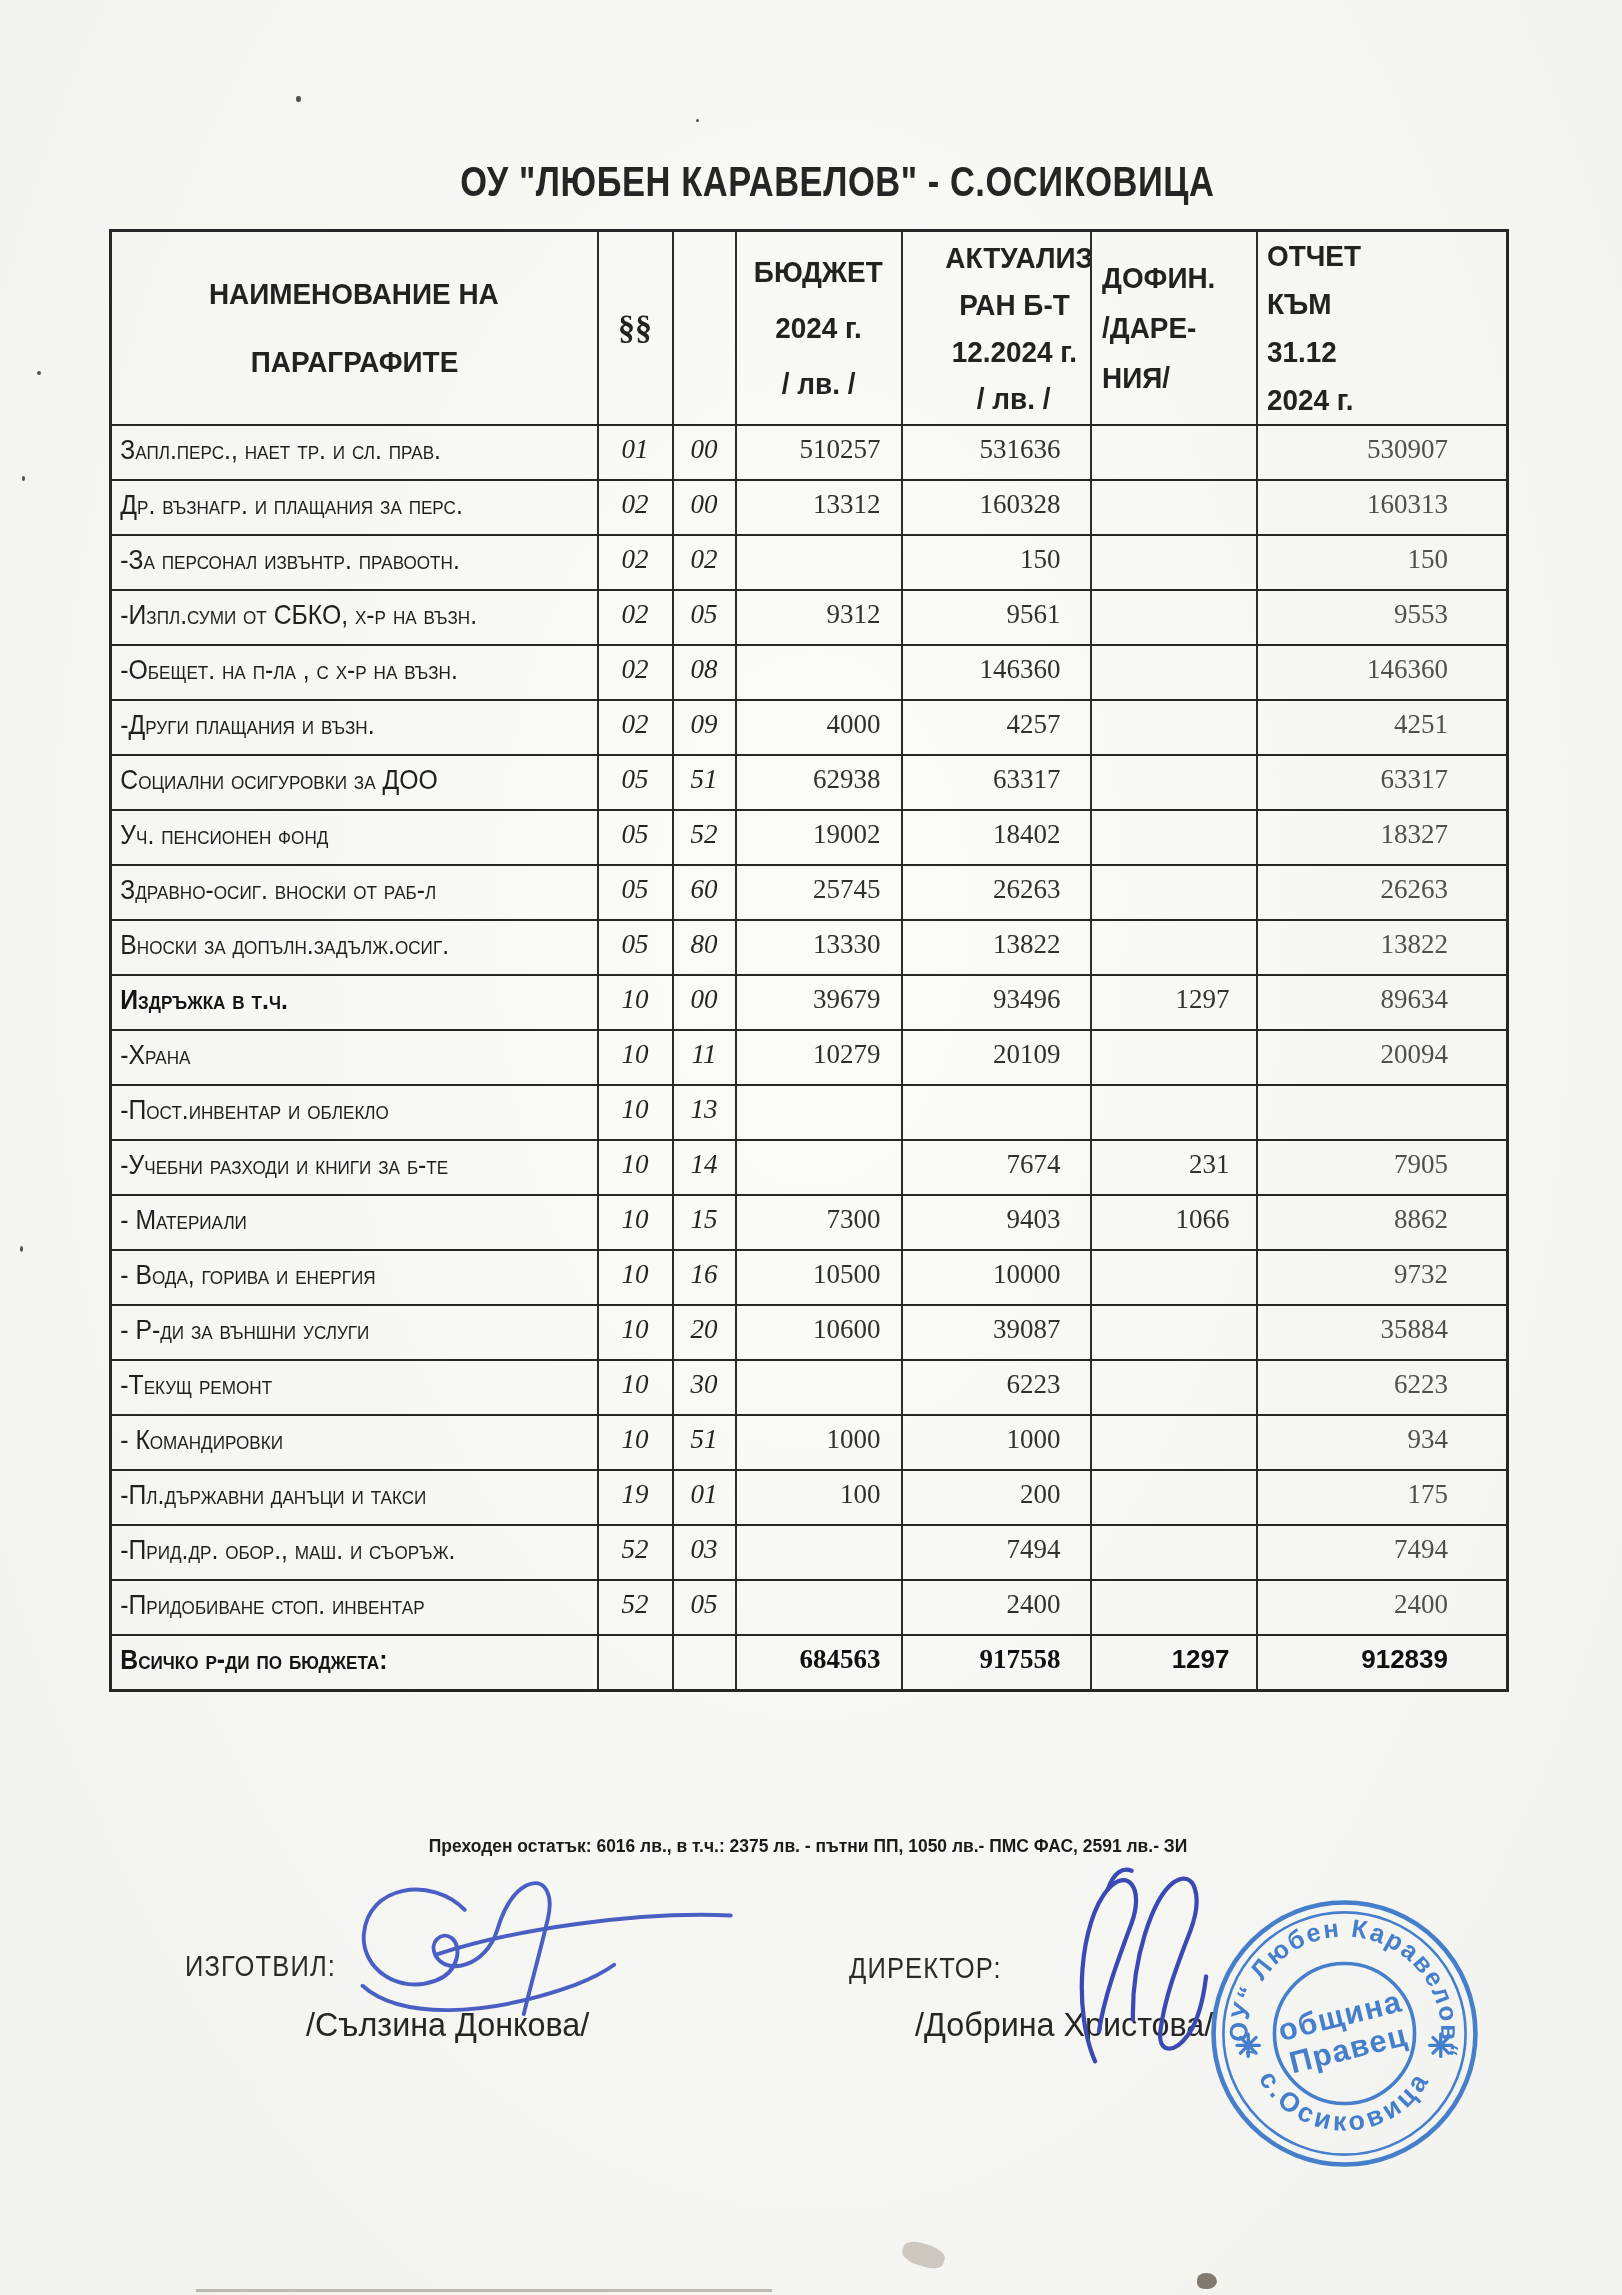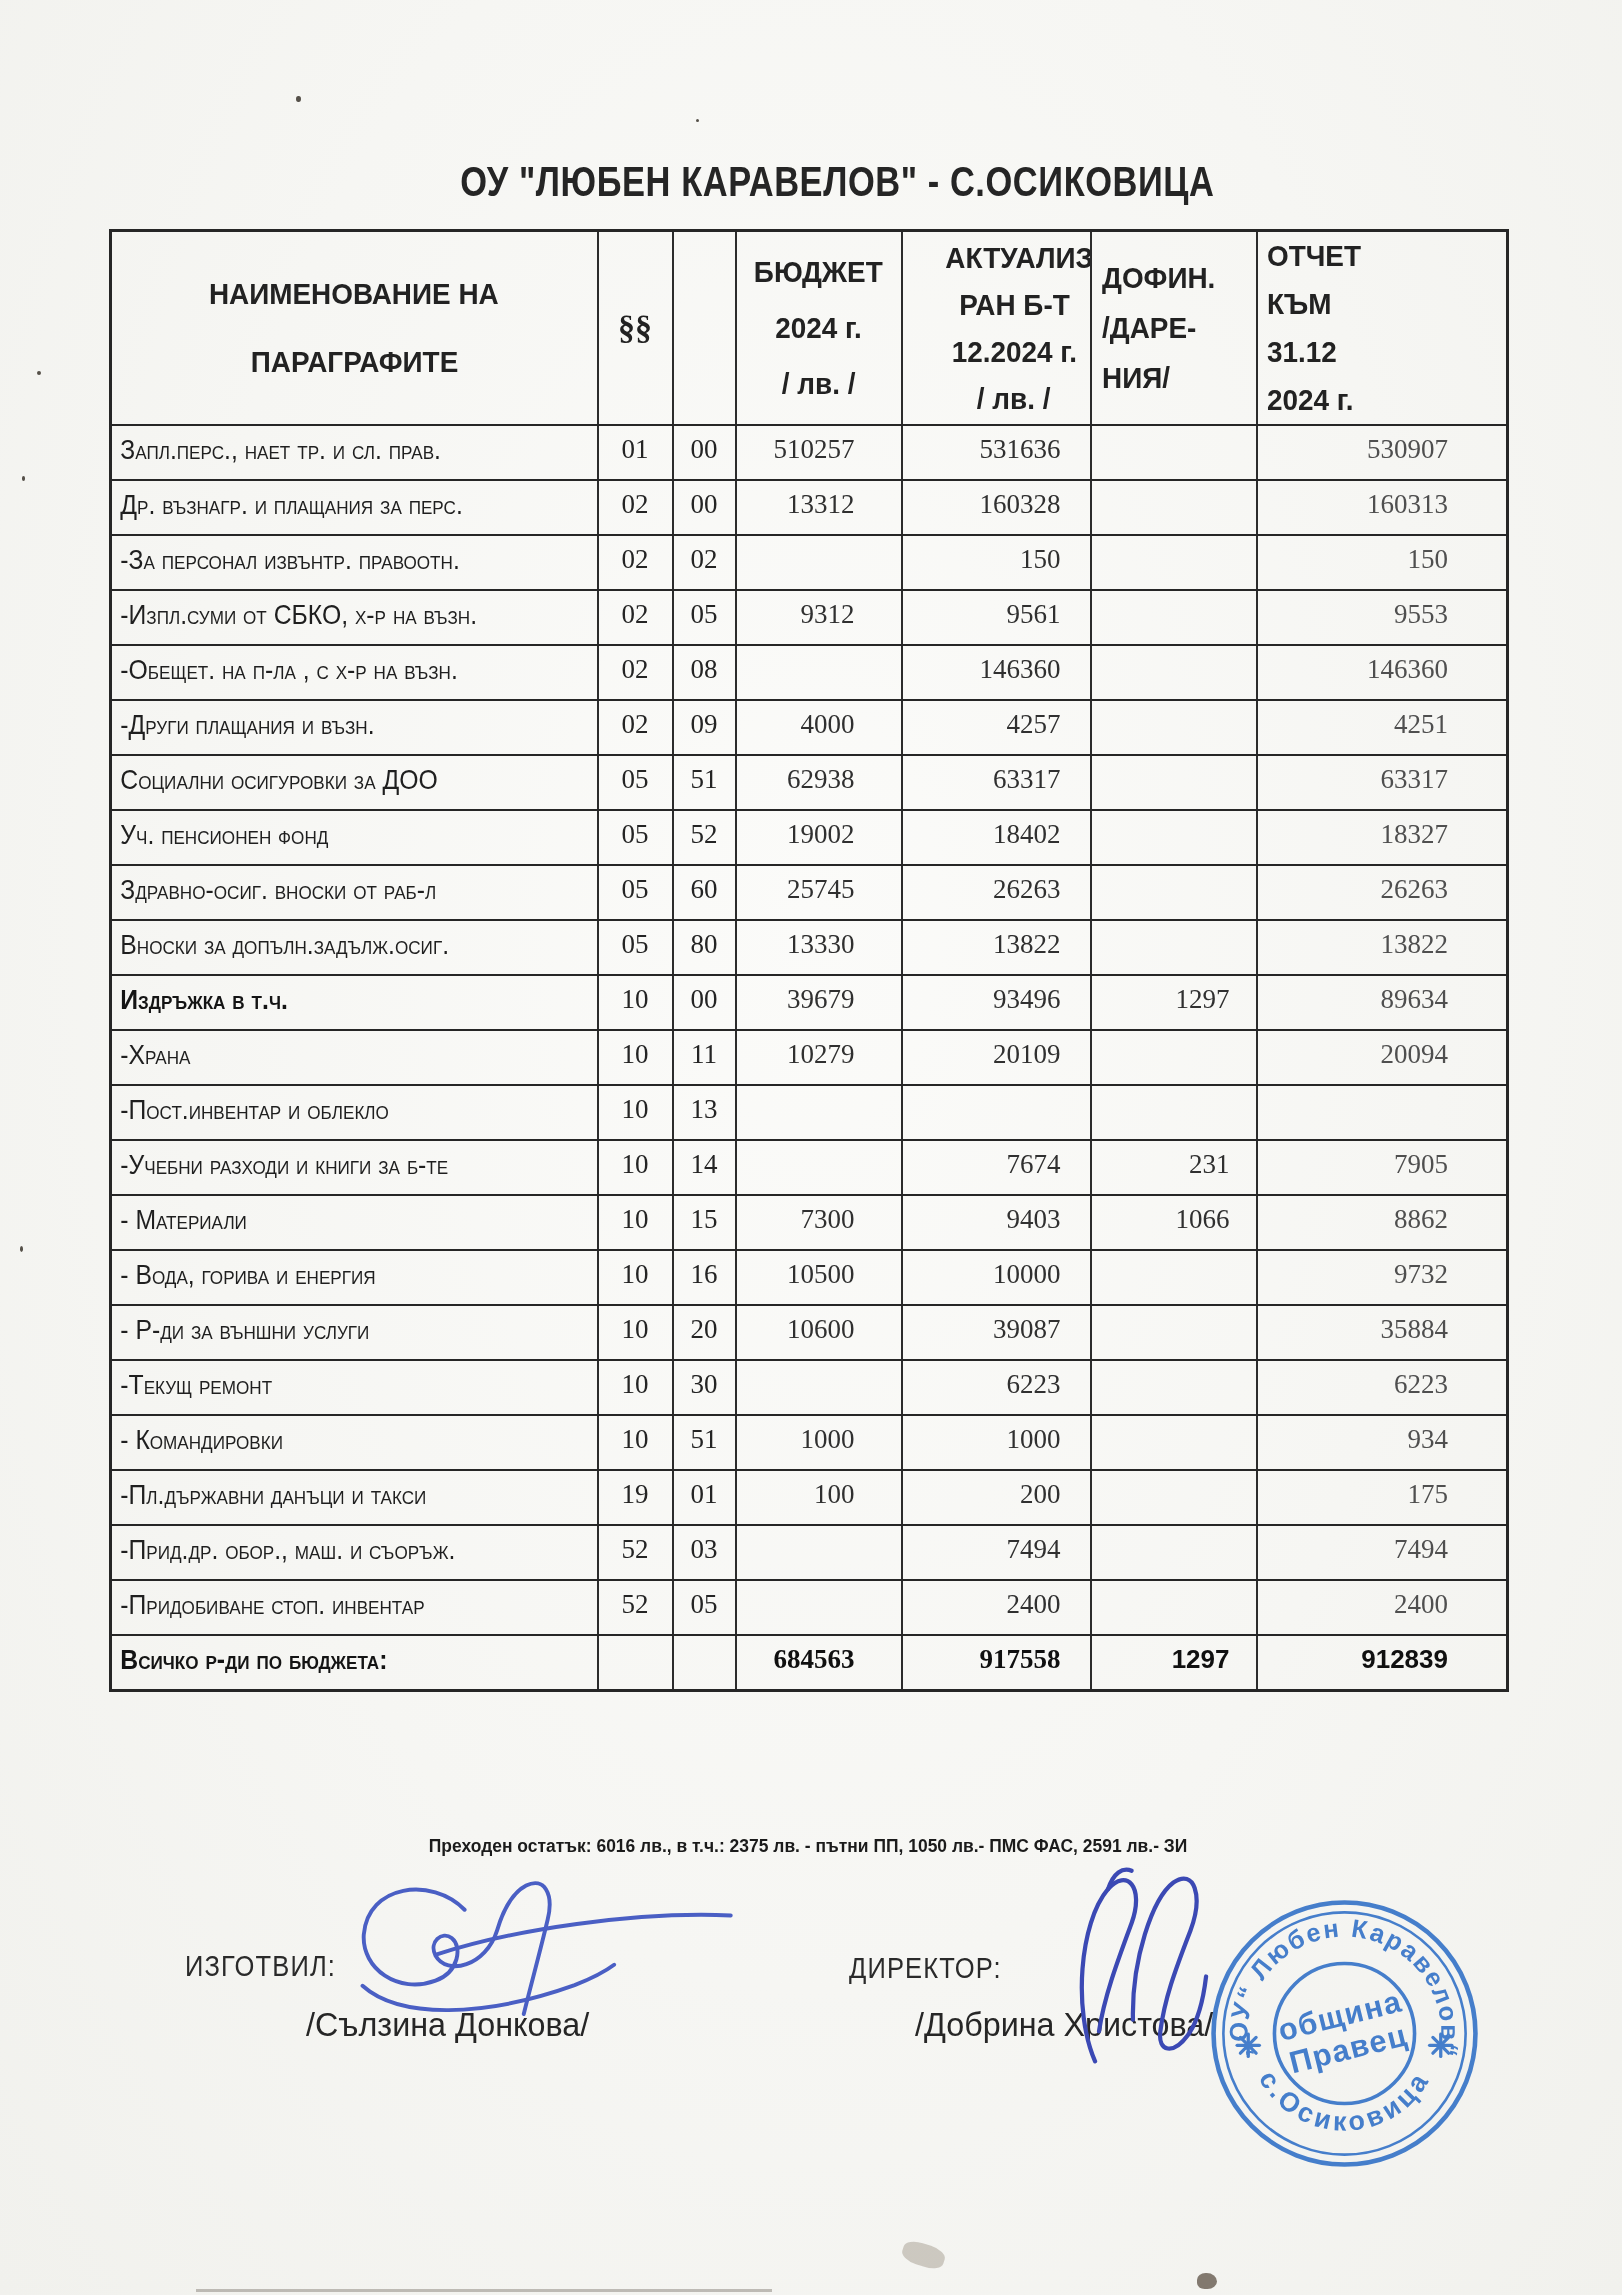--- a/index.html
+++ b/index.html
@@ -44,24 +44,24 @@
   .h-report { text-align:left; } .h-report div { line-height:48px; padding-left:9.2px; }
   td { vertical-align:middle; }
   .c-label { text-align:left; }
   .c-label .lbl {
     display:inline-block; padding-left:9.2px; white-space:nowrap;
     font-size:27.5px; font-variant:small-caps; font-variant-caps:small-caps;
     transform:scaleX(.9); transform-origin:0 55%; color:#1f1f1f;
     padding-bottom:5.2px;
   }
   .c-code { text-align:center; font-family:"Liberation Serif", serif; font-size:27px; color:#242424; }
-  .c-code .val{ display:inline-block; padding-bottom:5.2px; }
+  .c-code .val{ display:inline-block; padding-bottom:5.2px;font-style:italic; }
   .c-num { font-family:"Liberation Serif", serif; font-size:27px; text-align:right; color:#303030; }
   .c-num .val{ display:inline-block; padding-bottom:6.5px; }
-  .c-budget .val { padding-right:46px; }
+  .c-budget .val { padding-right:20px; }
   .c-actual .val { padding-right:29px; }
   .c-dofin  .val { padding-right:26px; }
   .c-report { color:#4f4f4f; } .c-report .val { padding-right:58px; }
   tr.bold-row .lbl { font-weight:700; color:#141414; }
   tr.total td { border-top-width:3.3px; }
   tr.total .c-num { font-weight:700; color:#101010; }
   tr.total .c-dofin .val, tr.total .c-report .val { font-family:"Liberation Sans", sans-serif; font-size:26px; }
   
   #footer-note {
     position:absolute; left:109px; top:1836px; width:1398px; text-align:center;

